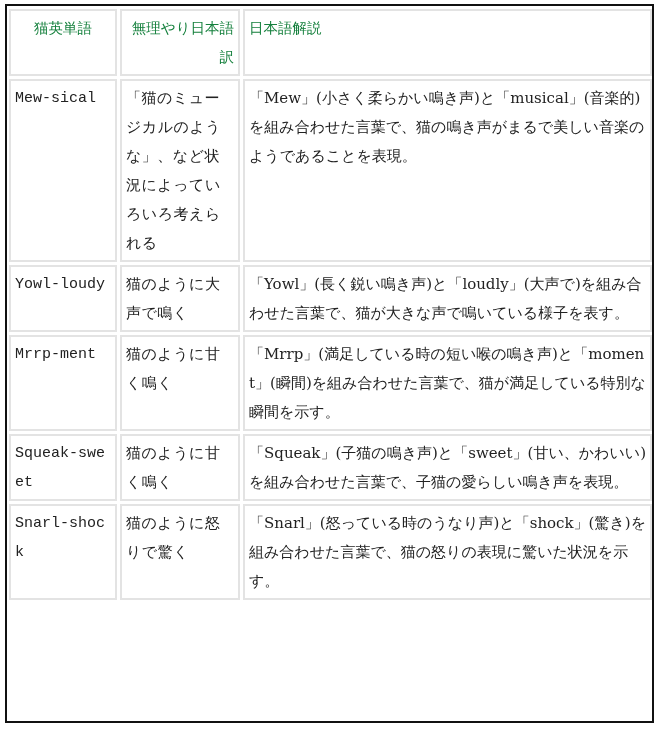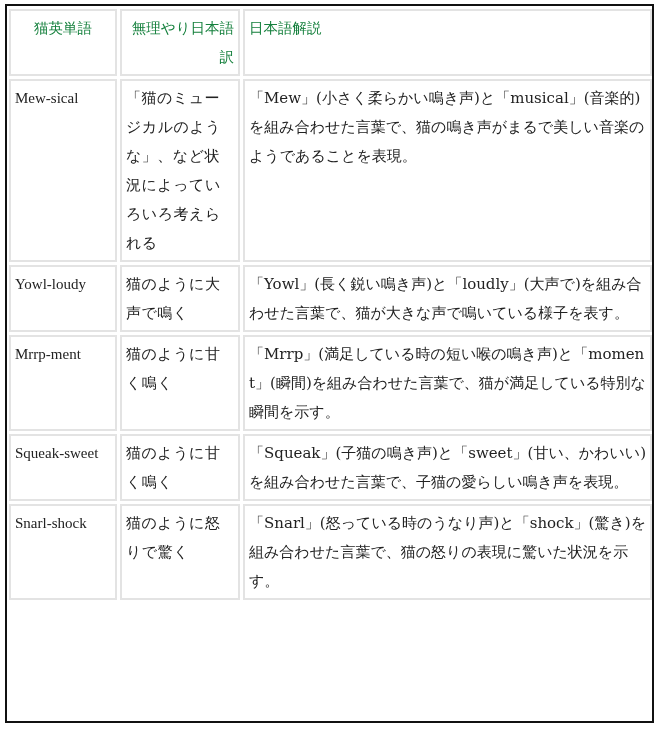--- a/index.html
+++ b/index.html
@@ -48,21 +48,21 @@
       overflow-wrap: anywhere;
     }
     table.cat-table th {
       font-family: "DejaVu Sans", "Liberation Sans", sans-serif;
       font-size: 14.5px;
       color: #15803d;
     }
     th.col-word, td.col-word { width: 96px; }
     th.col-trans, td.col-trans { width: 108px; }
     th.col-desc { text-align: left; }
-    td.col-word { font-family: Liberation Serif, serif; font-size: 17px; }
+    td.col-word { font-family: Liberation Mono, monospace; font-size: 17px; }
     td.col-trans { font-size: 15.5px; letter-spacing: 0.5px; }
     td.col-desc { font-size: 15.5px; }
     th.col-trans { text-align: right; }
   </style>
 </head>
 <body>
 
 <div class="frame"></div>
 
 <table class="cat-table">

